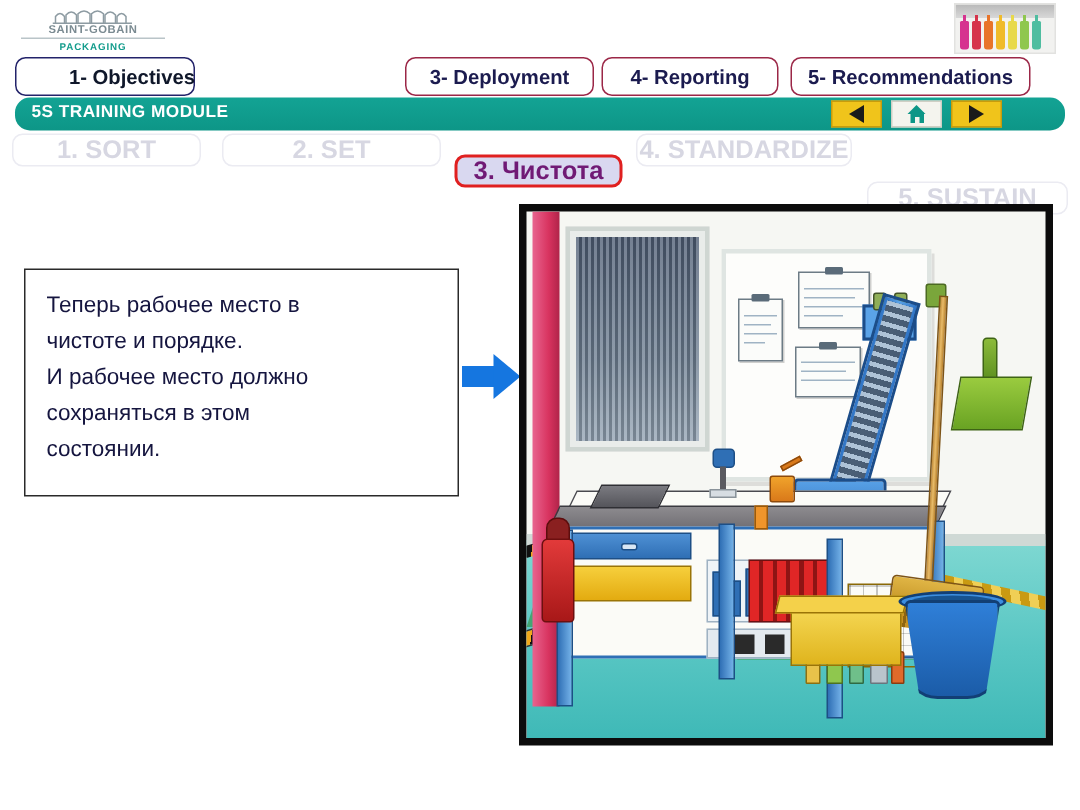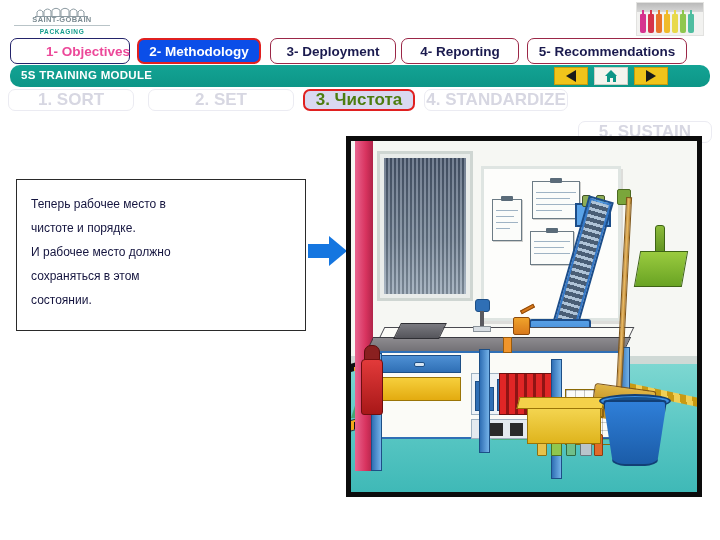--- a/index.html
+++ b/index.html
@@ -69,21 +69,21 @@
   }
   .tab {
     position: absolute; top: 0; height: 26px;
     border-radius: 7px;
     display: flex; align-items: center; justify-content: center;
     font-size: 13.5px; font-weight: bold;
     white-space: nowrap;
     background: #ffffff;
   }
   .tab.normal { border: 1.6px solid #9b2747; color: #1b1b4f; }
-  .tab.first  { border: 1.6px solid #23236a; color: #ec4899; padding-left: 36px; }
+  .tab.first  { border: 1.6px solid #23236a; color: #0f172a; padding-left: 36px; }
   .tab.active {
     border: 2.4px solid #e02020; background: #0b4ee8; color: #ffffff;
   }
   .t1 { left: 10px;  width: 120px; }
   .t2 { left: 137px; width: 124px; }
   .t3 { left: 270px; width: 126px; }
   .t4 { left: 401px; width: 118px; }
   .t5 { left: 527px; width: 160px; }
 
   
@@ -134,39 +134,40 @@
     display: flex; align-items: center; justify-content: center;
     font-size: 17px; font-weight: bold;
     background: #ffffff;
     border: 1.4px solid #ebebf2;
     color: #d7d7e2;
     white-space: nowrap;
   }
   .step.current {
     border: 2.3px solid #e02020;
     background: #d9d8f0;
-    color: #4d7c0f;
+    color: #701a75;
+    margin-top: 14px;
   }
   .s1 { left: 8px;   width: 126px; }
   .s2 { left: 148px; width: 146px; }
   .s3 { left: 303px; width: 112px; }
   .s4 { left: 424px; width: 144px; }
   .s5 { left: 578px; width: 134px; margin-top: 32px; }
 
   
   .callout {
     position: absolute; left: 16px; top: 179px;
     width: 290px; height: 152px;
     background: #ffffff;
     border: 1.4px solid #2a2a2a;
     padding: 12px 14px 0 14px;
   }
   .callout p {
     margin: 0;
-    font-size: 12px;
+    font-size: 15px;
     line-height: 24px;
     color: #15153f;
   }
 
   
   .arrow {
     position: absolute; left: 308px; top: 236px;
     width: 40px; height: 30px;
   }
   .arrow .shaft {
@@ -488,21 +489,20 @@
       <span class="bot" style="background:#e8742a"></span>
       <span class="bot" style="background:#f0bb2a"></span>
       <span class="bot" style="background:#e8d94a"></span>
       <span class="bot" style="background:#8fc74e"></span>
       <span class="bot" style="background:#4fbda0"></span>
     </div>
   </div>
 
   <div class="tabs">
     <div class="tab first t1">1- Objectives</div>
-    <div class="tab active t2">2- Methodology</div>
     <div class="tab normal t3">3- Deployment</div>
     <div class="tab normal t4">4- Reporting</div>
     <div class="tab normal t5">5- Recommendations</div>
   </div>
 
   <div class="modbar">
     <div class="modbar-title">5S TRAINING MODULE</div>
     <div class="navbtns">
       <div class="navbtn">
         <span class="tri-l"></span>

